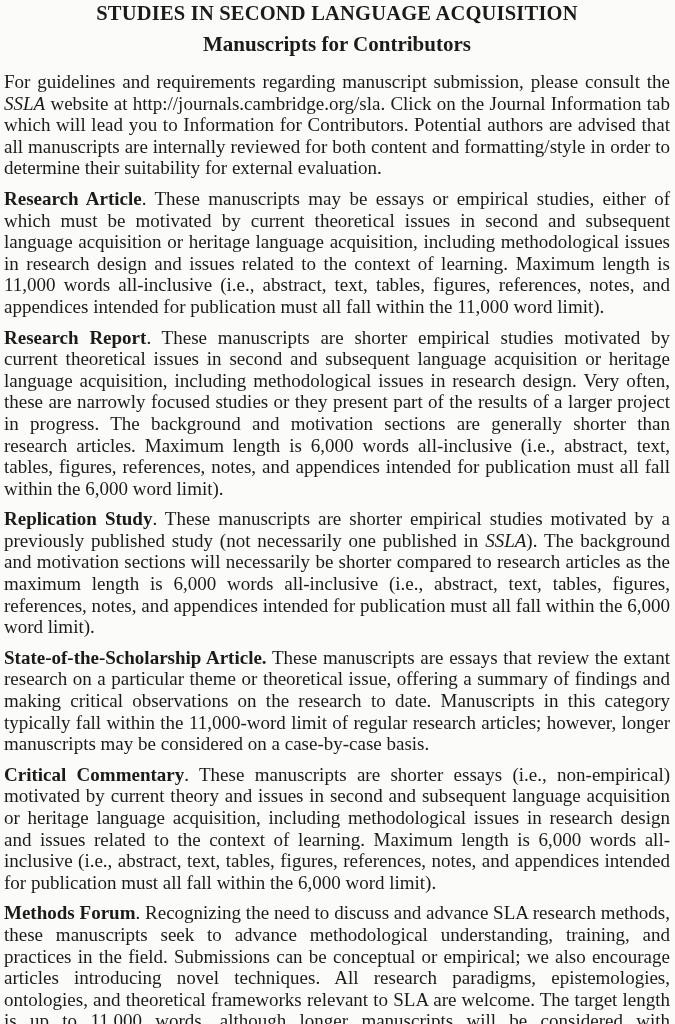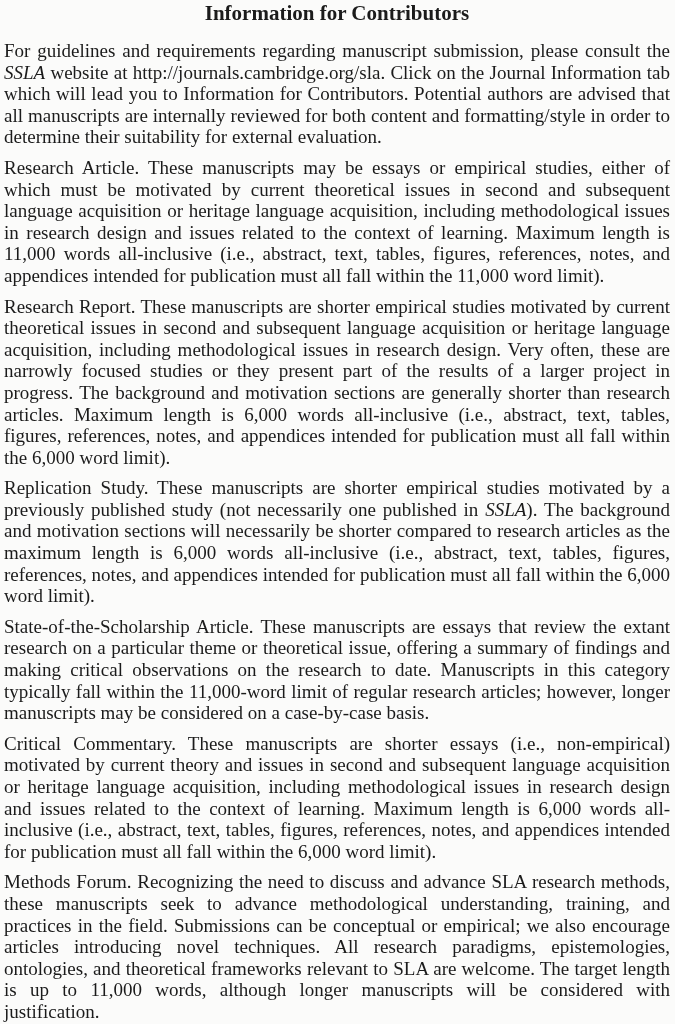--- a/index.html
+++ b/index.html
@@ -32,28 +32,29 @@
     text-align: center;
   }
   .doc-body p {
     margin: 0 0 9px 0;
     font-size: 19px;
     line-height: 21.6px;
     text-align: justify;
     hyphens: none;
   }
   .doc-body p:last-child { margin-bottom: 0; }
-  .run-bold { font-weight: normal; }
+  .run-bold { font-weight: bold; }
   .run-italic { font-style: italic; }
 </style>
 </head>
 <body>
 
 <div class="page">
-  <h2 class="page-subtitle">Information for Contributors</h2>
+  <h1 class="journal-title">STUDIES IN SECOND LANGUAGE ACQUISITION</h1>
+  <h2 class="page-subtitle">Manuscripts for Contributors</h2>
   <div class="doc-body" id="doc-body">
       <p><span>For guidelines and requirements regarding manuscript submission, please consult the </span><span class="run-italic">SSLA</span><span> website at http://journals.cambridge.org/sla. Click on the Journal Information tab which will lead you to Information for Contributors. Potential authors are advised that all manuscripts are internally reviewed for both content and formatting/style in order to determine their suitability for external evaluation.</span></p>
       <p><span class="run-bold">Research Article</span><span>. These manuscripts may be essays or empirical studies, either of which must be motivated by current theoretical issues in second and subsequent language acquisition or heritage language acquisition, including methodological issues in research design and issues related to the context of learning. Maximum length is 11,000 words all-inclusive (i.e., abstract, text, tables, figures, references, notes, and appendices intended for publication must all fall within the 11,000 word limit).</span></p>
       <p><span class="run-bold">Research Report</span><span>. These manuscripts are shorter empirical studies motivated by current theoretical issues in second and subsequent language acquisition or heritage language acquisition, including methodological issues in research design. Very often, these are narrowly focused studies or they present part of the results of a larger project in progress. The background and motivation sections are generally shorter than research articles. Maximum length is 6,000 words all-inclusive (i.e., abstract, text, tables, figures, references, notes, and appendices intended for publication must all fall within the 6,000 word limit).</span></p>
       <p><span class="run-bold">Replication Study</span><span>. These manuscripts are shorter empirical studies motivated by a previously published study (not necessarily one published in </span><span class="run-italic">SSLA</span><span>). The background and motivation sections will necessarily be shorter compared to research articles as the maximum length is 6,000 words all-inclusive (i.e., abstract, text, tables, figures, references, notes, and appendices intended for publication must all fall within the 6,000 word limit).</span></p>
       <p><span class="run-bold">State-of-the-Scholarship Article.</span><span> These manuscripts are essays that review the extant research on a particular theme or theoretical issue, offering a summary of findings and making critical observations on the research to date. Manuscripts in this category typically fall within the 11,000-word limit of regular research articles; however, longer manuscripts may be considered on a case-by-case basis.</span></p>
       <p><span class="run-bold">Critical Commentary</span><span>. These manuscripts are shorter essays (i.e., non-empirical) motivated by current theory and issues in second and subsequent language acquisition or heritage language acquisition, including methodological issues in research design and issues related to the context of learning. Maximum length is 6,000 words all-inclusive (i.e., abstract, text, tables, figures, references, notes, and appendices intended for publication must all fall within the 6,000 word limit).</span></p>
       <p><span class="run-bold">Methods Forum</span><span>. Recognizing the need to discuss and advance SLA research methods, these manuscripts seek to advance methodological understanding, training, and practices in the field. Submissions can be conceptual or empirical; we also encourage articles introducing novel techniques. All research paradigms, epistemologies, ontologies, and theoretical frameworks relevant to SLA are welcome. The target length is up to 11,000 words, although longer manuscripts will be considered with justification.</span></p>
       <p><span>All manuscripts in all categories are peer reviewed and subject to the same high standards for publication in </span><span class="run-italic">SSLA</span><span>.</span></p>
     </div>

